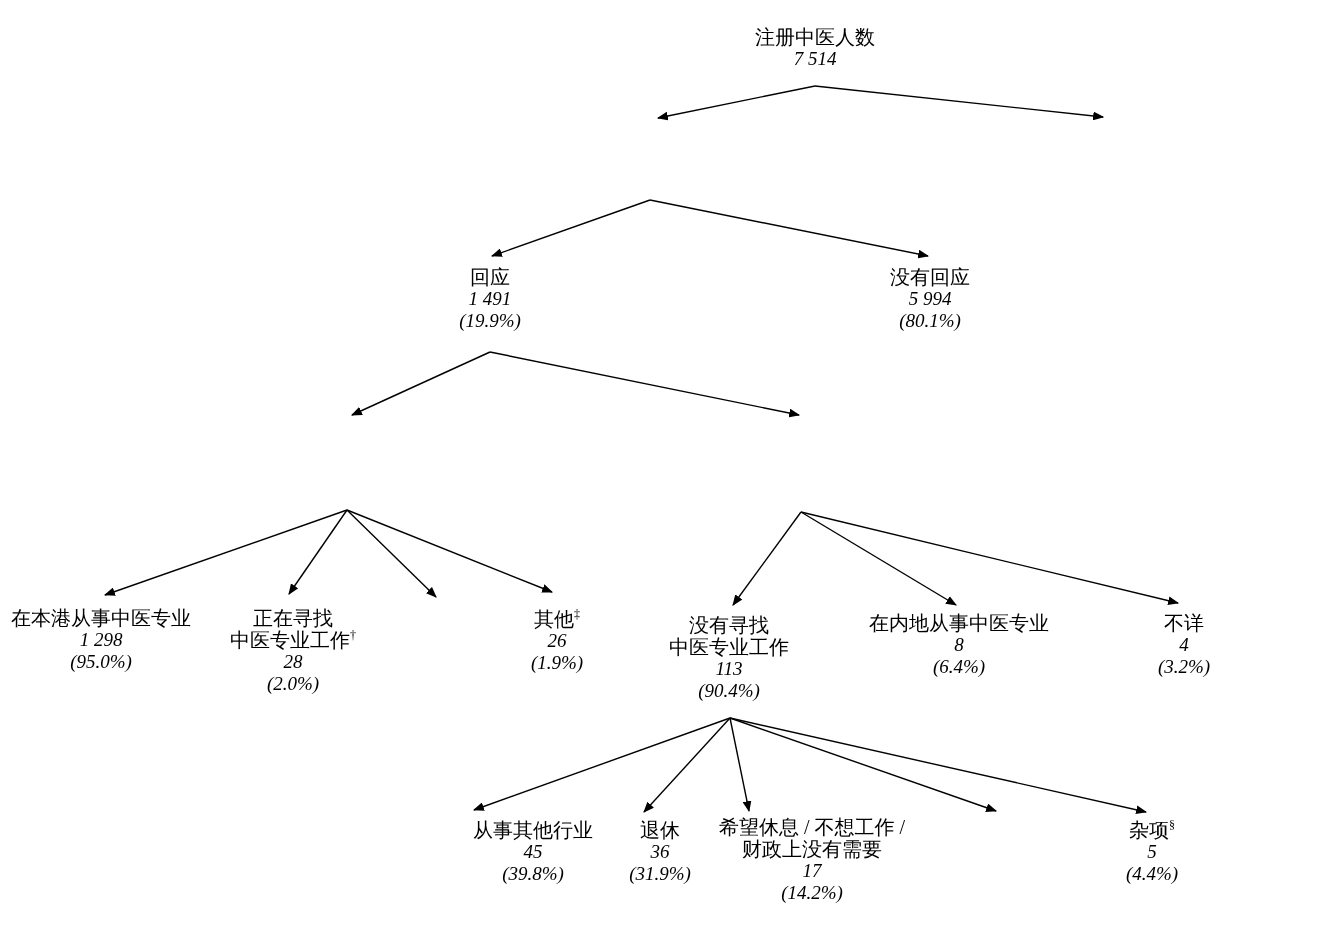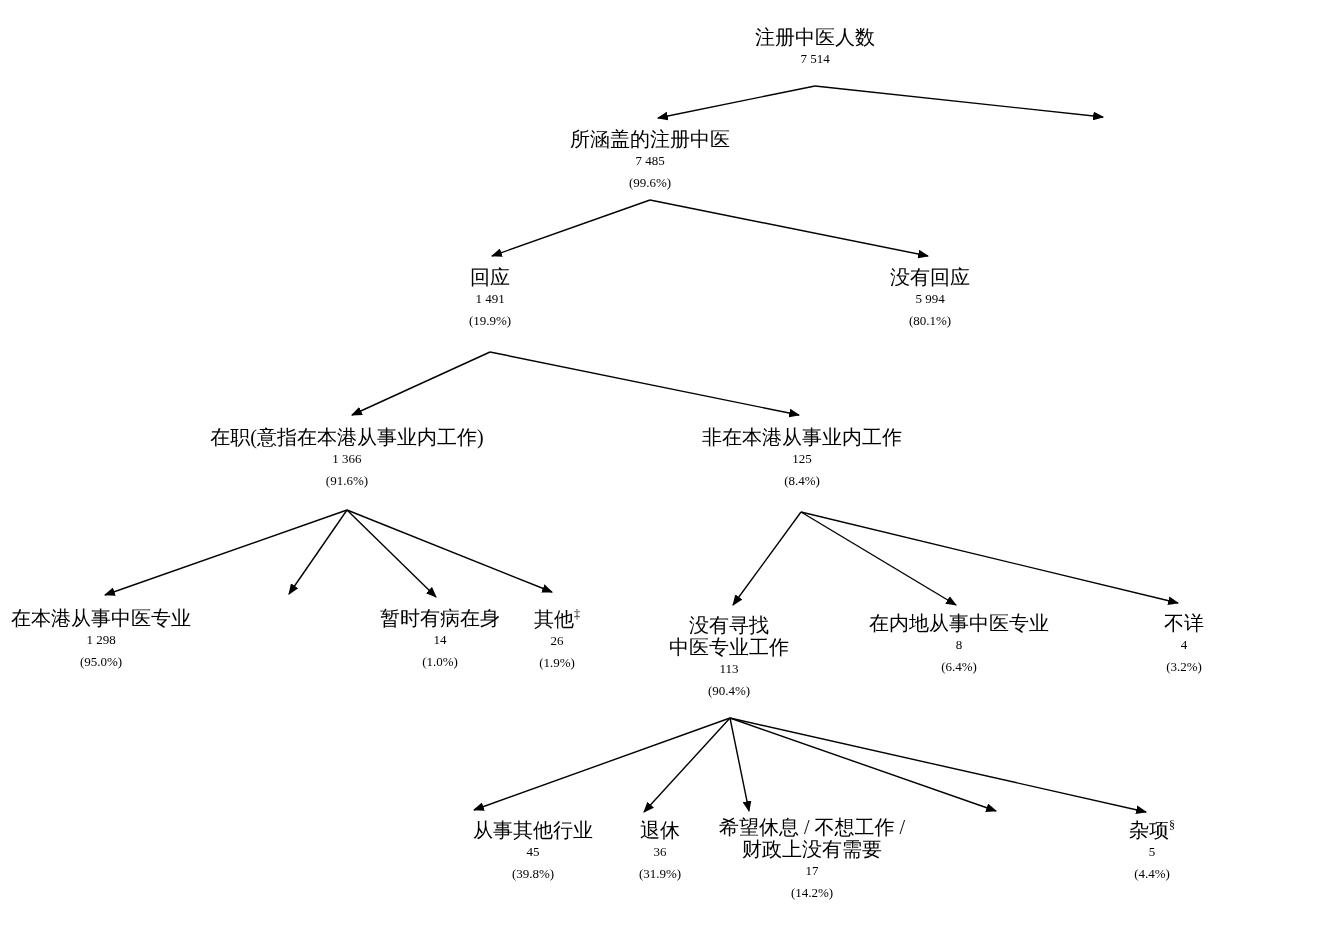--- a/index.html
+++ b/index.html
@@ -15,21 +15,21 @@
   .node {
     position:absolute;
     transform:translateX(-50%);
     text-align:center;
     font-size:20px;
     line-height:22px;
     white-space:nowrap;
   }
   .node .label span { white-space:pre-line; }
   .node sup { font-size:12px; vertical-align:super; line-height:0; }
-  .node .value, .node .percent { font-size:13px; }
+  .node .value, .node .percent { font-size:19px;font-style:italic; }
   .node .value:empty, .node .percent:empty, .node sup:empty { display:none; }
 </style>
 </head>
 <body>
 
 <div class="canvas">
 
   <svg class="edges" width="1341" height="937" viewBox="0 0 1341 937">
     <defs>
       <marker id="ah" viewBox="0 0 10 8" refX="9" refY="4" markerWidth="11" markerHeight="9" orient="auto" markerUnits="userSpaceOnUse">
@@ -57,63 +57,49 @@
       <line x1="730" y1="718" x2="1146" y2="812" marker-end="url(#ah)"></line>
     </g>
   </svg>
 
   <div class="node" style="left:815px; top:26px">
     <div class="label"><span>注册中医人数</span></div>
     <div class="value">7 514</div>
 
   </div>
 
-  <div class="node" style="left:650px; top:128px">
-    <div class="label"><span>所涵盖的注册中医</span></div>
-    <div class="value">7 485</div>
-    <div class="percent">(99.6%)</div>
-  </div>
 
 
   <div class="node" style="left:490px; top:266px">
     <div class="label"><span>回应</span></div>
     <div class="value">1 491</div>
     <div class="percent">(19.9%)</div>
   </div>
 
   <div class="node" style="left:930px; top:266px">
     <div class="label"><span>没有回应</span></div>
     <div class="value">5 994</div>
     <div class="percent">(80.1%)</div>
   </div>
 
-  <div class="node" style="left:347px; top:426px">
-    <div class="label"><span>在职(意指在本港从事业内工作)</span></div>
-    <div class="value">1 366</div>
-    <div class="percent">(91.6%)</div>
-  </div>
 
-  <div class="node" style="left:802px; top:426px">
-    <div class="label"><span>非在本港从事业内工作</span></div>
-    <div class="value">125</div>
-    <div class="percent">(8.4%)</div>
-  </div>
 
   <div class="node" style="left:101px; top:607px">
     <div class="label"><span>在本港从事中医专业</span></div>
     <div class="value">1 298</div>
     <div class="percent">(95.0%)</div>
   </div>
 
+  <div class="node" style="left:293px; top:607px">
+    <div class="label"><span>正在寻找
+中医专业工作</span><sup>†</sup></div>
+    <div class="value">28</div>
+    <div class="percent">(2.0%)</div>
+  </div>
 
-  <div class="node" style="left:440px; top:607px">
-    <div class="label"><span>暂时有病在身</span></div>
-    <div class="value">14</div>
-    <div class="percent">(1.0%)</div>
-  </div>
 
   <div class="node" style="left:557px; top:608px">
     <div class="label"><span>其他</span><sup>‡</sup></div>
     <div class="value">26</div>
     <div class="percent">(1.9%)</div>
   </div>
 
   <div class="node" style="left:729px; top:614px">
     <div class="label"><span>没有寻找
 中医专业工作</span></div>

